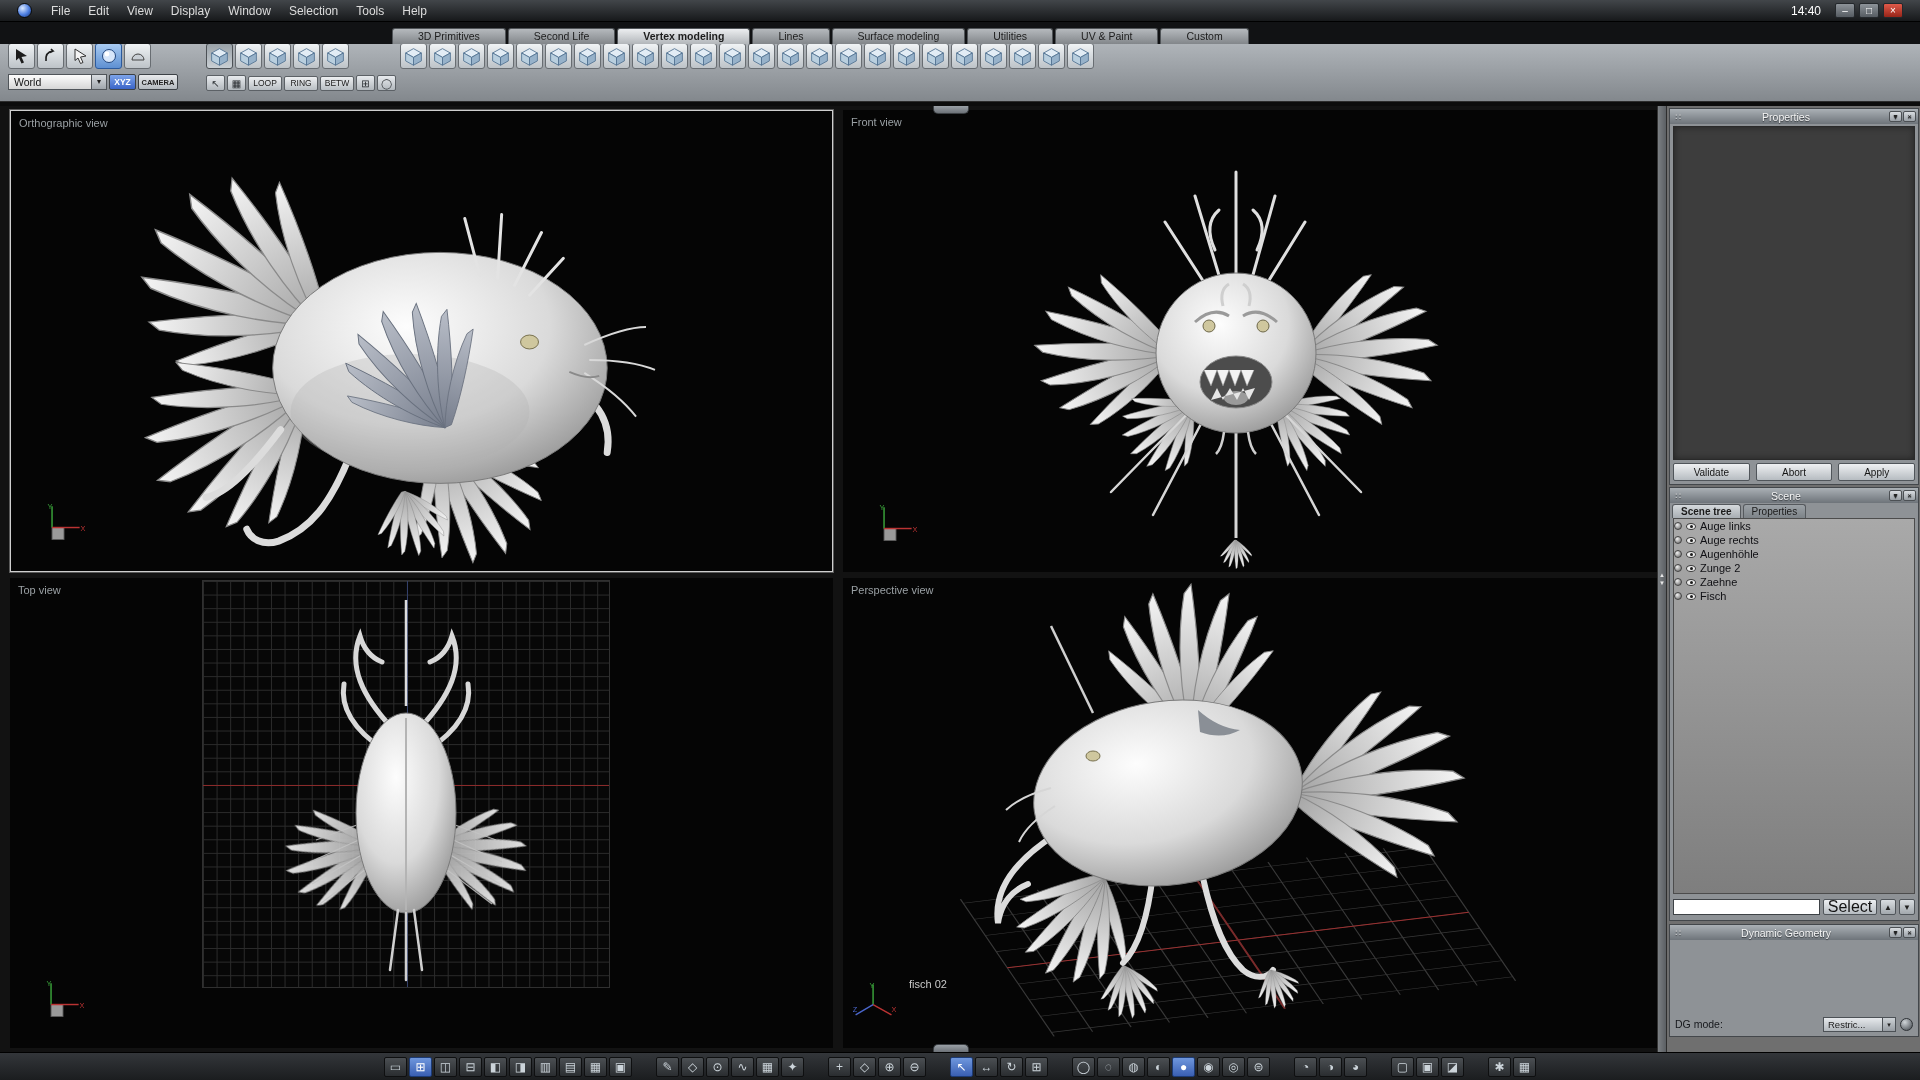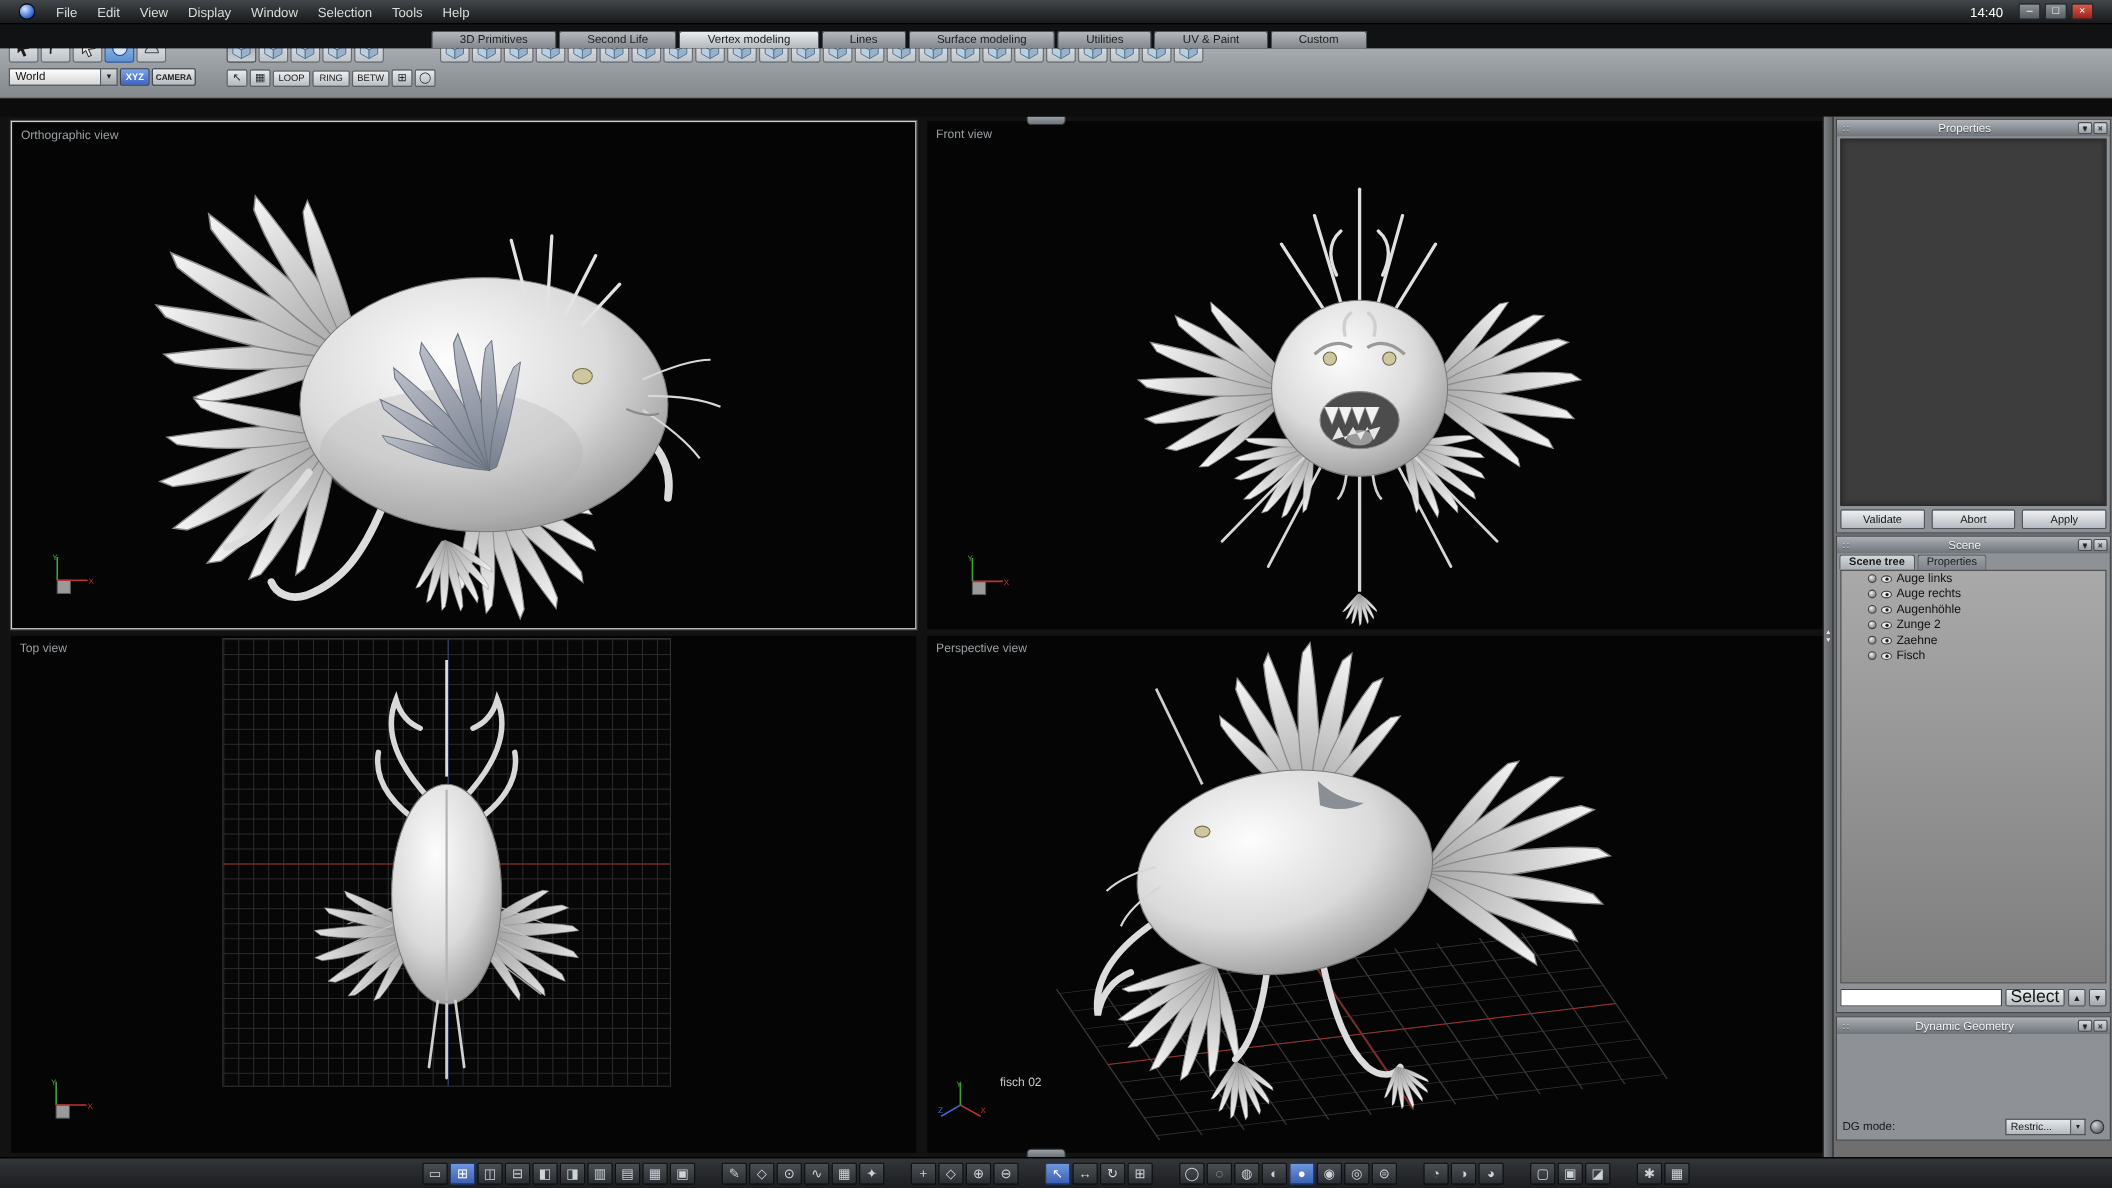--- a/index.html
+++ b/index.html
@@ -12,24 +12,24 @@
   .logo{width:15px;height:15px;border-radius:50%;background:radial-gradient(circle at 35% 32%,#d9e8ff,#4a7ce0 55%,#152f66);border:1px solid #0a0a0a;margin-right:10px}
   .menu-item{color:#dcdcdc;font-size:12px;padding:2px 9px;cursor:default}
   .mb-right{margin-left:auto;display:flex;align-items:center;gap:4px}
   .clock{color:#fff;font-size:12px;margin-right:10px}
   .winbtn{width:20px;height:15px;font-size:10px;line-height:13px;text-align:center;color:#fff;background:linear-gradient(#8d9399,#565c62);border:1px solid #24282c;border-radius:2px;cursor:default}
   .winbtn.close{background:linear-gradient(#e05a4a,#962418)}
 
   
   .tabrow{position:absolute;left:0;top:22px;width:100%;height:22px;background:#111214;display:flex;align-items:flex-end;padding-left:392px;z-index:19}
   .tab{height:16px;line-height:15px;padding:0 25px;font-size:10.5px;color:#1d1d1d;background:linear-gradient(#b5b9bd,#82868a);border:1px solid #505458;border-bottom:none;border-radius:3px 3px 0 0;margin-right:2px;cursor:default;white-space:nowrap}
-  .tab.active{background:linear-gradient(#eceef0,#b2b6ba);font-weight:normal}
+  .tab.active{background:linear-gradient(#eceef0,#b2b6ba);font-weight:bold}
 
   
-  .toolbar{position:absolute;left:0;top:28px;width:100%;height:62px;background:linear-gradient(#b2b7bc,#83888d);border-bottom:1px solid #2c2c2c;z-index:18}
+  .toolbar{position:absolute;left:0;top:40px;width:100%;height:62px;background:linear-gradient(#b2b7bc,#83888d);border-bottom:1px solid #2c2c2c;z-index:18}
   .cluster{position:absolute;display:flex;gap:2px;align-items:center}
   .toolbtn{width:27px;height:26px;border:1px solid #686d72;border-radius:3px;background:linear-gradient(#f0f3f5,#bdc3c8);display:flex;align-items:center;justify-content:center;cursor:default}
   .toolbtn.active{background:linear-gradient(#a9cbf2,#5e90d2);border-color:#2c5a9c}
   .toolbtn.pressed{background:linear-gradient(#9aa2a8,#c9cfd4);border-color:#4c5156}
   .tinyicon{width:18px;height:18px}
   .cubeicon{width:21px;height:21px}
   .worldbox{display:flex;align-items:stretch;height:16px}
   .worldsel{width:84px;background:linear-gradient(#fdfdfd,#d6d6d6);border:1px solid #50555a;color:#111;font-size:10.5px;line-height:14px;padding:0 5px}
   .worldarrow{width:15px;background:linear-gradient(#d8dce0,#a0a6ac);border:1px solid #50555a;border-left:none;color:#222;font-size:8px;text-align:center;line-height:14px}
   .chipbtn{height:16px;border:1px solid #3c4146;border-radius:2px;font-weight:bold;display:flex;align-items:center;justify-content:center;cursor:default}
@@ -64,21 +64,21 @@
   .grip{color:#d8d8d8;font-size:9px;width:12px;text-align:center;cursor:move}
   .pt-text{flex:1;text-align:center}
   .pt-btn{width:13px;height:11px;margin-left:1px;font-size:8px;line-height:10px;text-align:center;color:#222;background:linear-gradient(#d8dce0,#9aa0a6);border:1px solid #4c5054;border-radius:2px}
   .props-body{position:absolute;left:3px;right:3px;top:17px;bottom:24px;background:#3d3d3d;border:1px solid #2a2a2a;box-shadow:inset 0 0 6px #222}
   .props-btnrow{position:absolute;left:3px;right:3px;bottom:3px;height:18px;display:flex;gap:6px}
   .pbtn{flex:1;font-size:10px;color:#151515;background:linear-gradient(#eef0f2,#b6bcc1);border:1px solid #50555a;border-radius:2px;display:flex;align-items:center;justify-content:center}
   .scene-tabs{position:absolute;left:2px;top:16px;height:14px;display:flex}
   .stab{padding:0 8px;font-size:10px;line-height:13px;color:#1a1a1a;background:linear-gradient(#9ba1a6,#7d8388);border:1px solid #55595d;border-bottom:none;border-radius:3px 3px 0 0;margin-right:2px}
   .stab.active{background:linear-gradient(#d5d9dc,#a8aeb3);font-weight:bold}
   .scene-body{position:absolute;left:3px;right:3px;top:30px;bottom:26px;background:linear-gradient(#a9a9a9,#7e7e7e);border:1px solid #4c4c4c;overflow:hidden}
-  .tree-row{height:14px;display:flex;align-items:center;gap:4px;padding-left:24px;color:#101014;font-size:11px;cursor:default}
+  .tree-row{height:14px;display:flex;align-items:center;gap:4px;color:#101014;font-size:11px;cursor:default}
   .orb{width:8px;height:8px;border-radius:50%;background:radial-gradient(circle at 35% 30%,#f2f2f2,#8a8a8a 70%,#555);border:1px solid #444}
   .eye{width:10px;height:7px;background:#ececec;border-radius:50%;border:1px solid #3c3c3c;position:relative}
   .eye::after{content:"";position:absolute;left:3px;top:1.5px;width:3px;height:3px;background:#1c1c1c;border-radius:50%}
   .select-row{position:absolute;left:3px;right:3px;bottom:4px;height:18px;display:flex;gap:3px;align-items:center}
   .scene-input{flex:1;height:16px;border:1px solid #3e4246;background:#fff;font-size:10px;padding:0 3px;font-family:"Liberation Sans",sans-serif}
   .sel-btn{width:54px;height:16px;font-size:16px;color:#141414;background:linear-gradient(#eef0f2,#b6bcc1);border:1px solid #50555a;border-radius:2px;display:flex;align-items:center;justify-content:center}
   .mini-sq{width:16px;height:16px;font-size:8px;color:#222;background:linear-gradient(#d9dde1,#a2a8ad);border:1px solid #50555a;border-radius:2px;display:flex;align-items:center;justify-content:center}
   .dg-row{position:absolute;left:5px;right:5px;bottom:4px;height:16px;display:flex;align-items:center;gap:4px}
   .dg-label{color:#16181c;font-size:10.5px}
   .dg-drop{margin-left:auto;display:flex}

